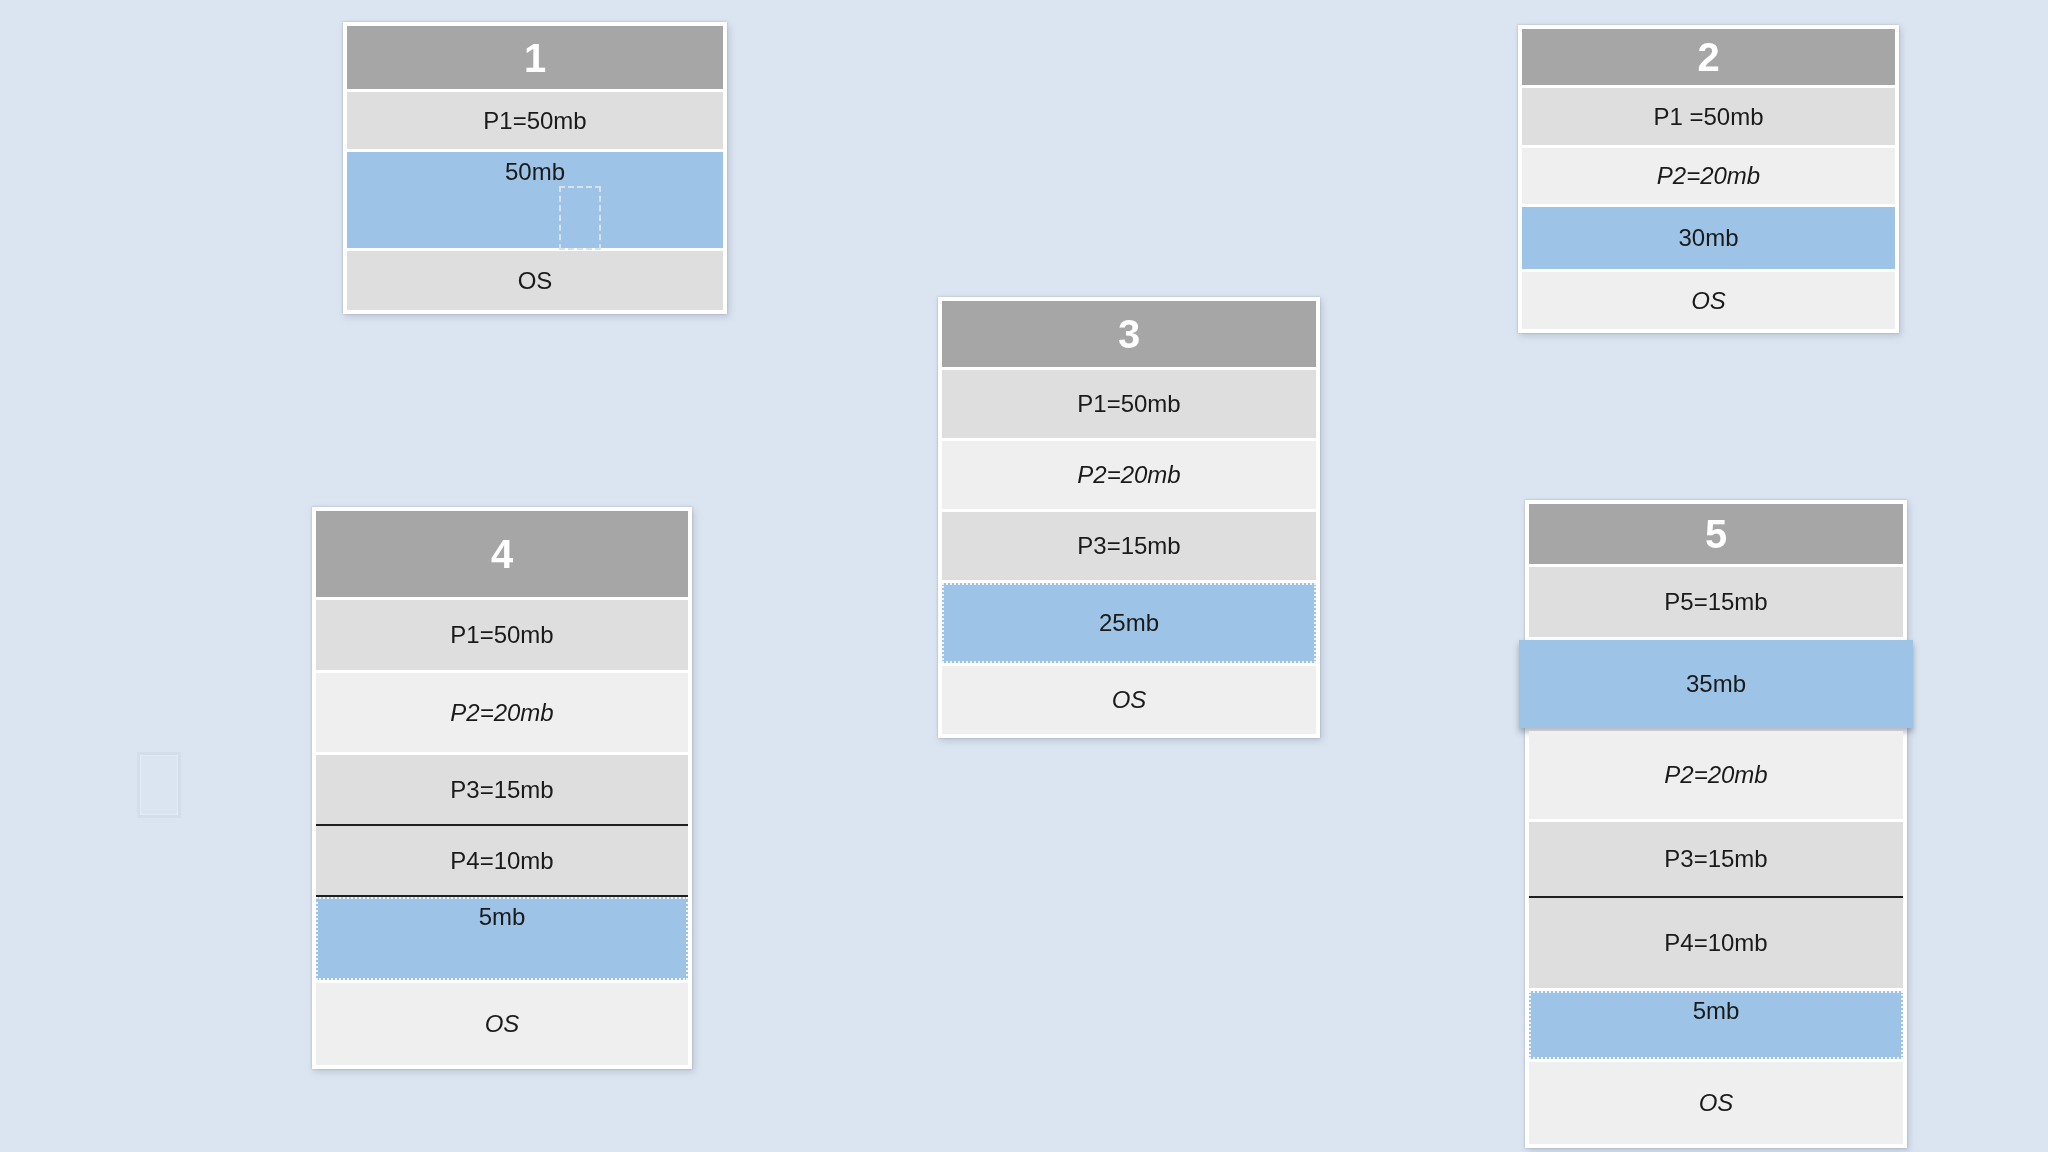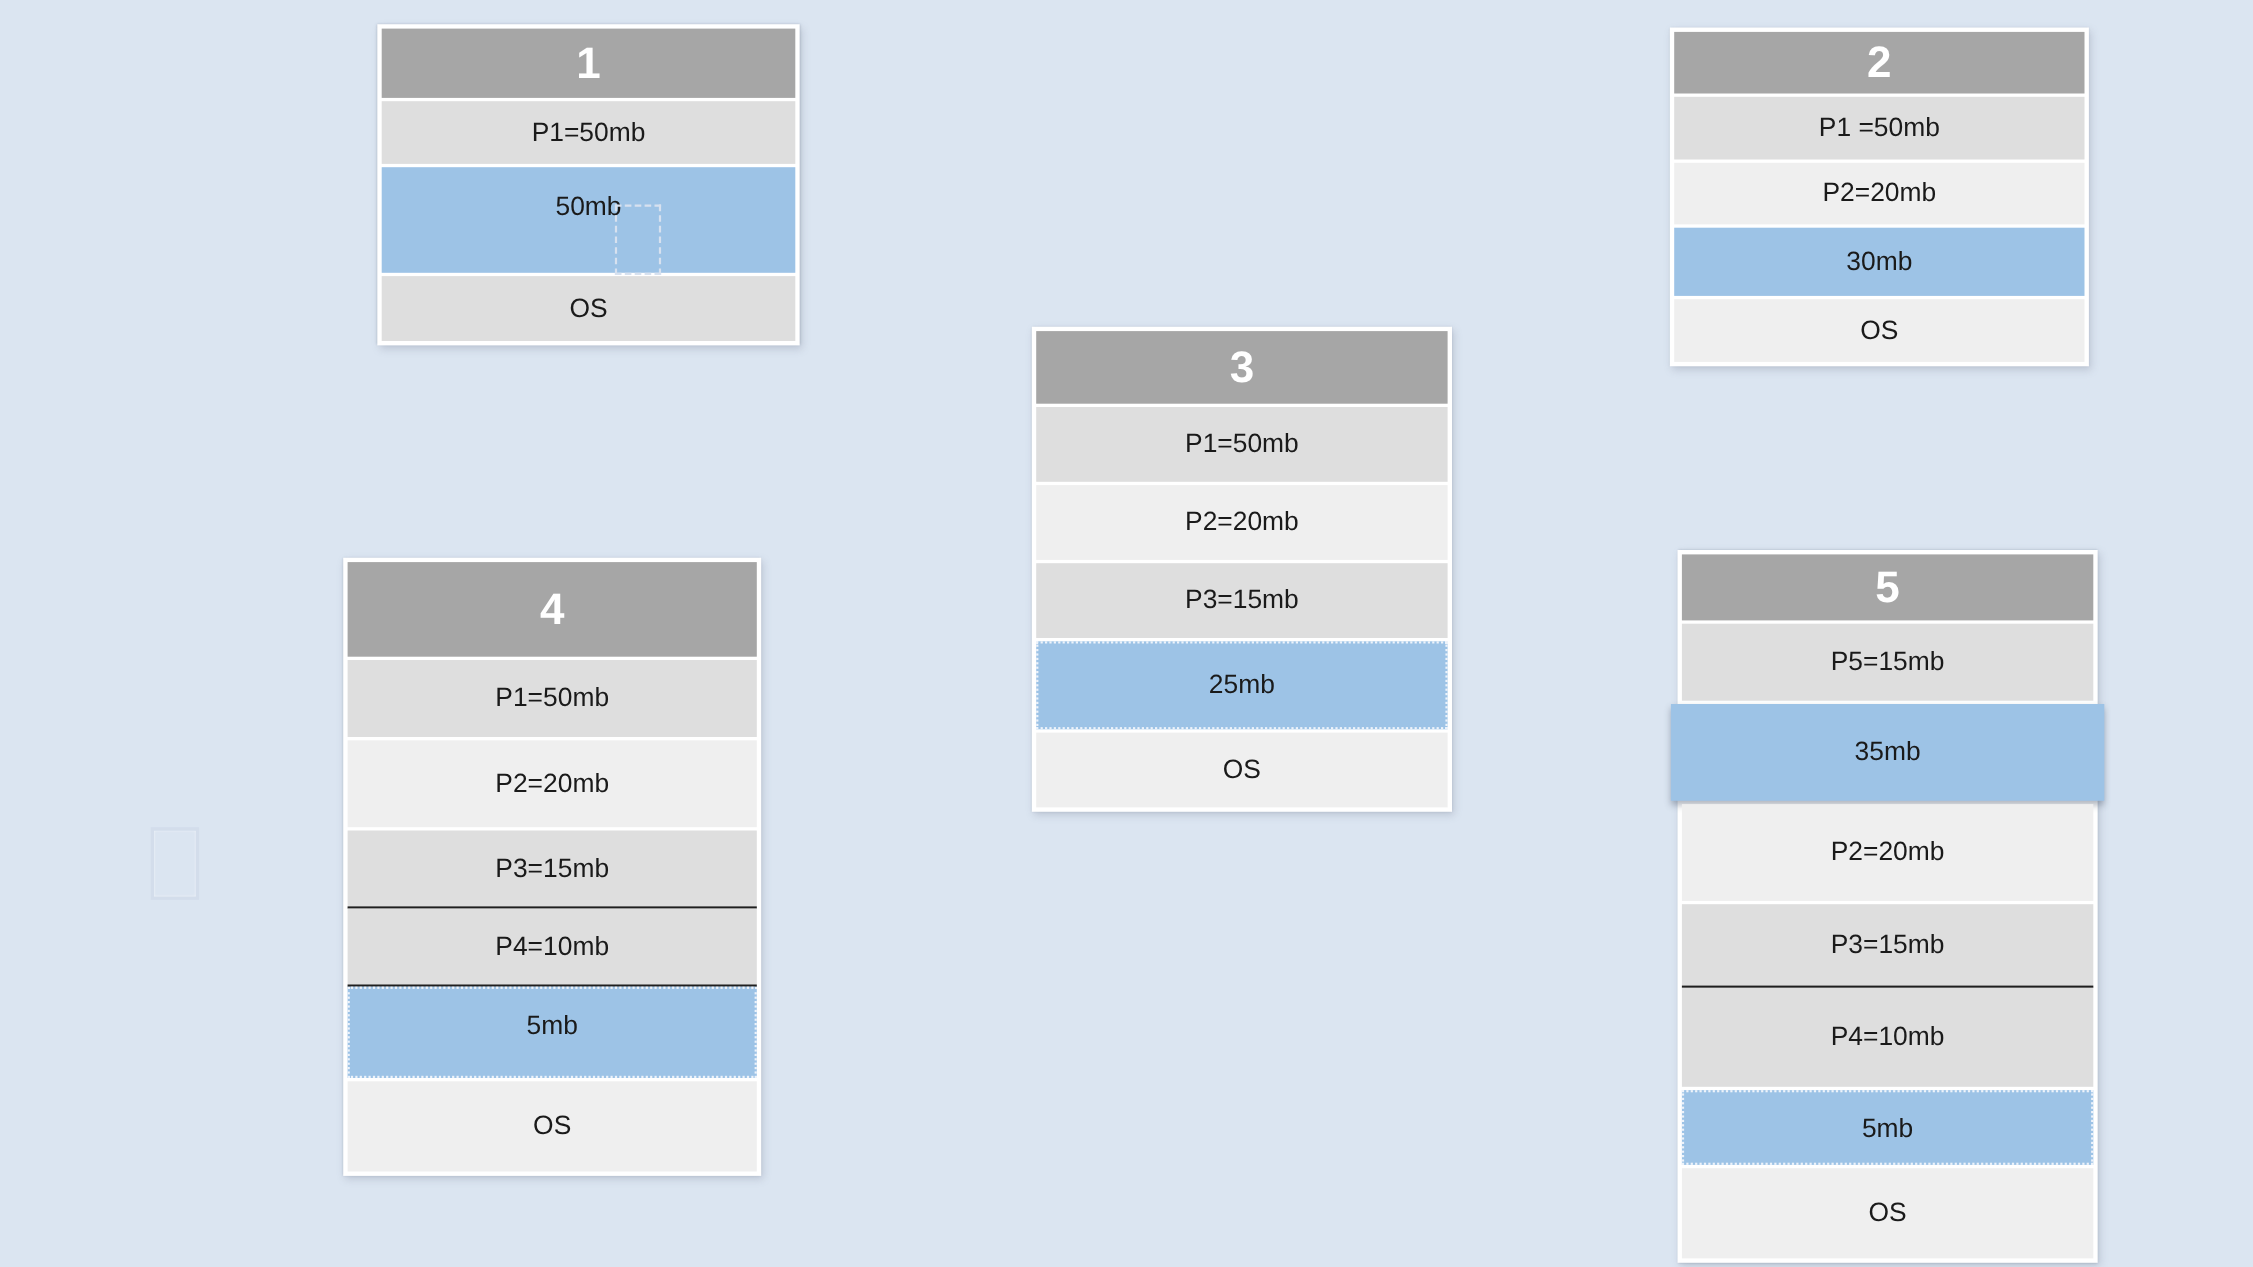--- a/index.html
+++ b/index.html
@@ -33,23 +33,23 @@
     line-height:1;
   }
   .row:last-child{margin-bottom:0;}
   .row.header{
     background:var(--header-bg,#a6a6a6);
     color:var(--header-text,#ffffff);
     font-weight:bold;
     font-size:40px;
   }
   .row.dark{background:var(--row-dark,#dedede);}
-  .row.light{background:var(--row-light,#efefef);}
+  .row.light{background:var(--row-light,#efefef);font-style:italic;}
   .row.blue{background:var(--free-blue,#9dc3e6);}
-  .row.ttop{align-items:flex-start;padding-top:24px;}
+  .row.ttop{align-items:flex-start;padding-top:8px;}
   .row.lineb{margin-bottom:0;border-bottom:2px solid #1f1f1f;}
   .row.dotted{outline:2px dotted #eef3fa;outline-offset:-2px;}
   .row.bleed{
     margin-left:-10px;margin-right:-10px;
     box-shadow:0 4px 6px rgba(80,90,110,.45);
   }
   .dashed-rect{
     position:absolute;
     left:212px;top:34px;
     width:38px;height:60px;

